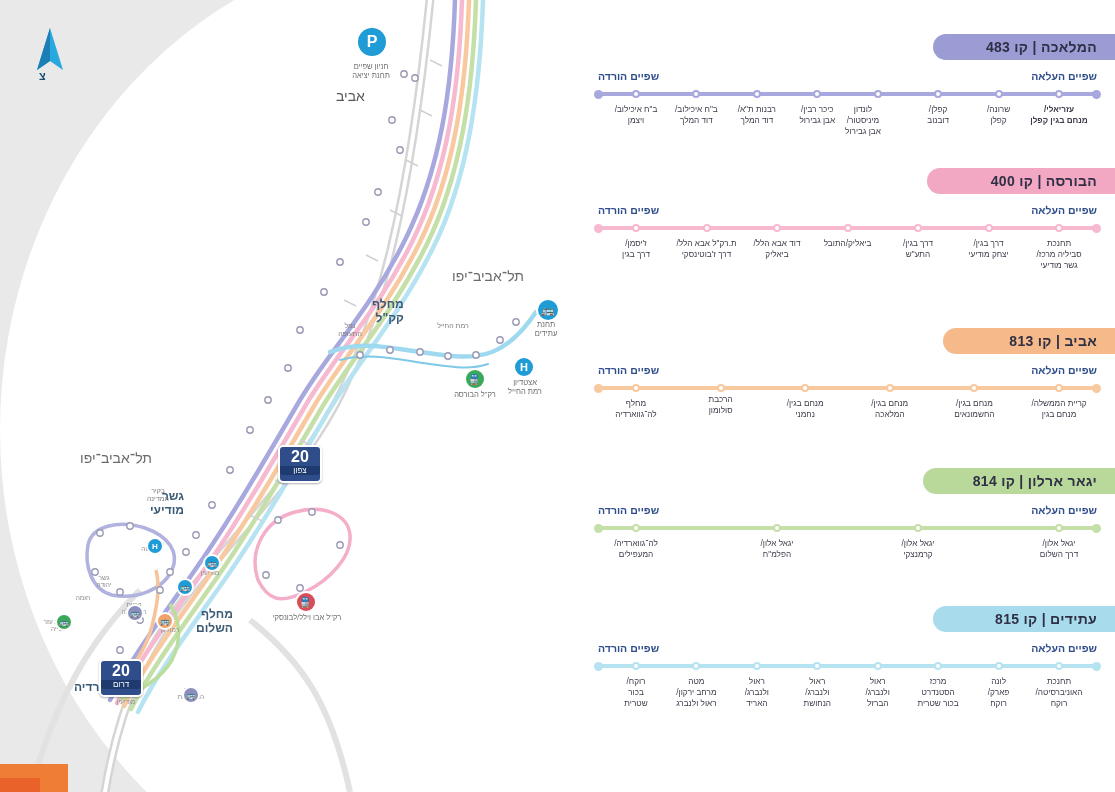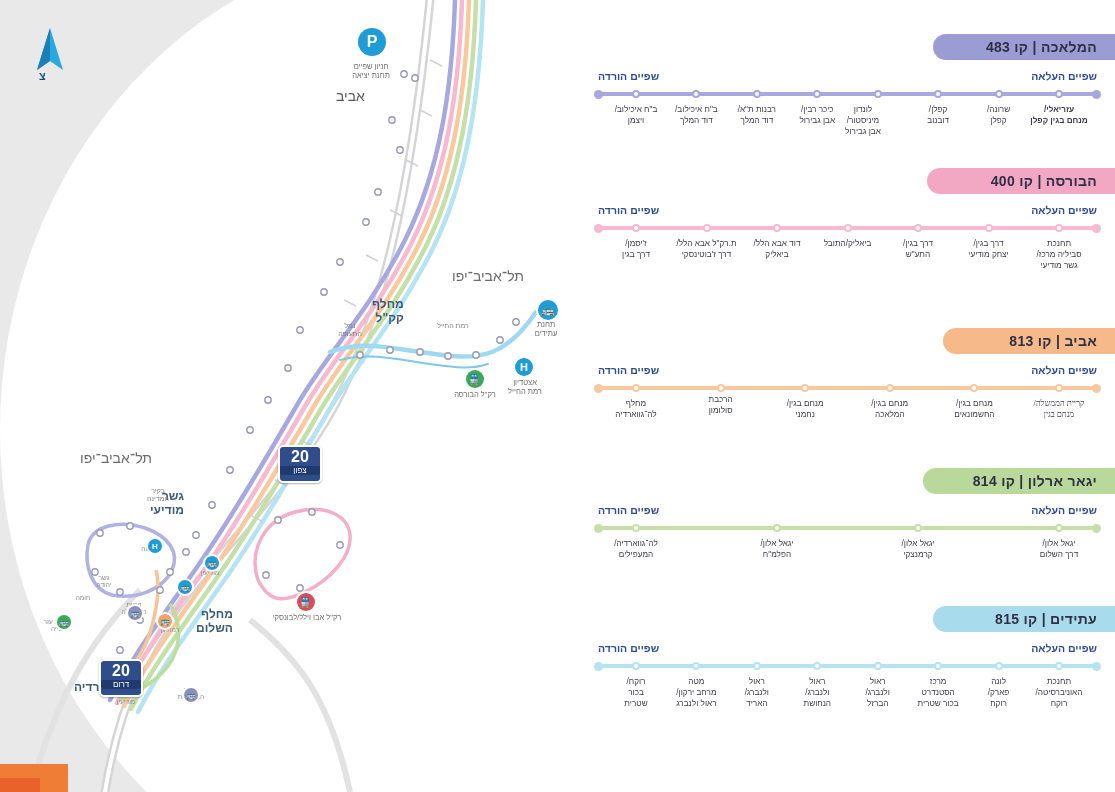--- a/index.html
+++ b/index.html
@@ -335,21 +335,21 @@
           <span>אביב</span>
           <span>&nbsp;|&nbsp;</span>
           <span class="ltr-num">קו 813</span>
         </div>
         <div class="ends right" style="top: 36px;">שפיים העלאה</div>
         <div class="ends left" style="top: 36px;">שפיים הורדה</div>
         <div class="track" style="left: 18px; width: 499px; top: 58px; background: rgb(248, 200, 159);"></div>
         <div class="endcap" style="left: 14px; top: 55.5px; background: rgb(248, 200, 159);"></div>
         <div class="endcap" style="left: 512px; top: 55.5px; background: rgb(248, 200, 159);"></div>
         <div class="stopdot" style="left: 475px; top: 56px; border-color: rgb(248, 200, 159);"></div>
-        <div class="stoplabel" style="left: 443px; top: 70px; font-family: Liberation Serif, serif;">קריית הממשלה/<br>מנחם בגין</div>
+        <div class="stoplabel" style="left: 443px; top: 70px;">קריית הממשלה/<br>מנחם בגין</div>
         <div class="stopdot" style="left: 390.4px; top: 56px; border-color: rgb(248, 200, 159);"></div>
         <div class="stoplabel" style="left: 358.4px; top: 70px;">מנחם בגין/<br>החשמונאים</div>
         <div class="stopdot" style="left: 305.8px; top: 56px; border-color: rgb(248, 200, 159);"></div>
         <div class="stoplabel" style="left: 273.8px; top: 70px;">מנחם בגין/<br>המלאכה</div>
         <div class="stopdot" style="left: 221.2px; top: 56px; border-color: rgb(248, 200, 159);"></div>
         <div class="stoplabel" style="left: 189.2px; top: 70px;">מנחם בגין/<br>נחמני</div>
         <div class="stopdot" style="left: 136.6px; top: 56px; border-color: rgb(248, 200, 159);"></div>
         <div class="stoplabel" style="left: 104.6px; top: 66px;">הרכבת<br>סולומון</div>
         <div class="stopdot" style="left: 52px; top: 56px; border-color: rgb(248, 200, 159);"></div>
         <div class="stoplabel" style="left: 20px; top: 70px;">מחלף<br>לה־גווארדיה</div>

